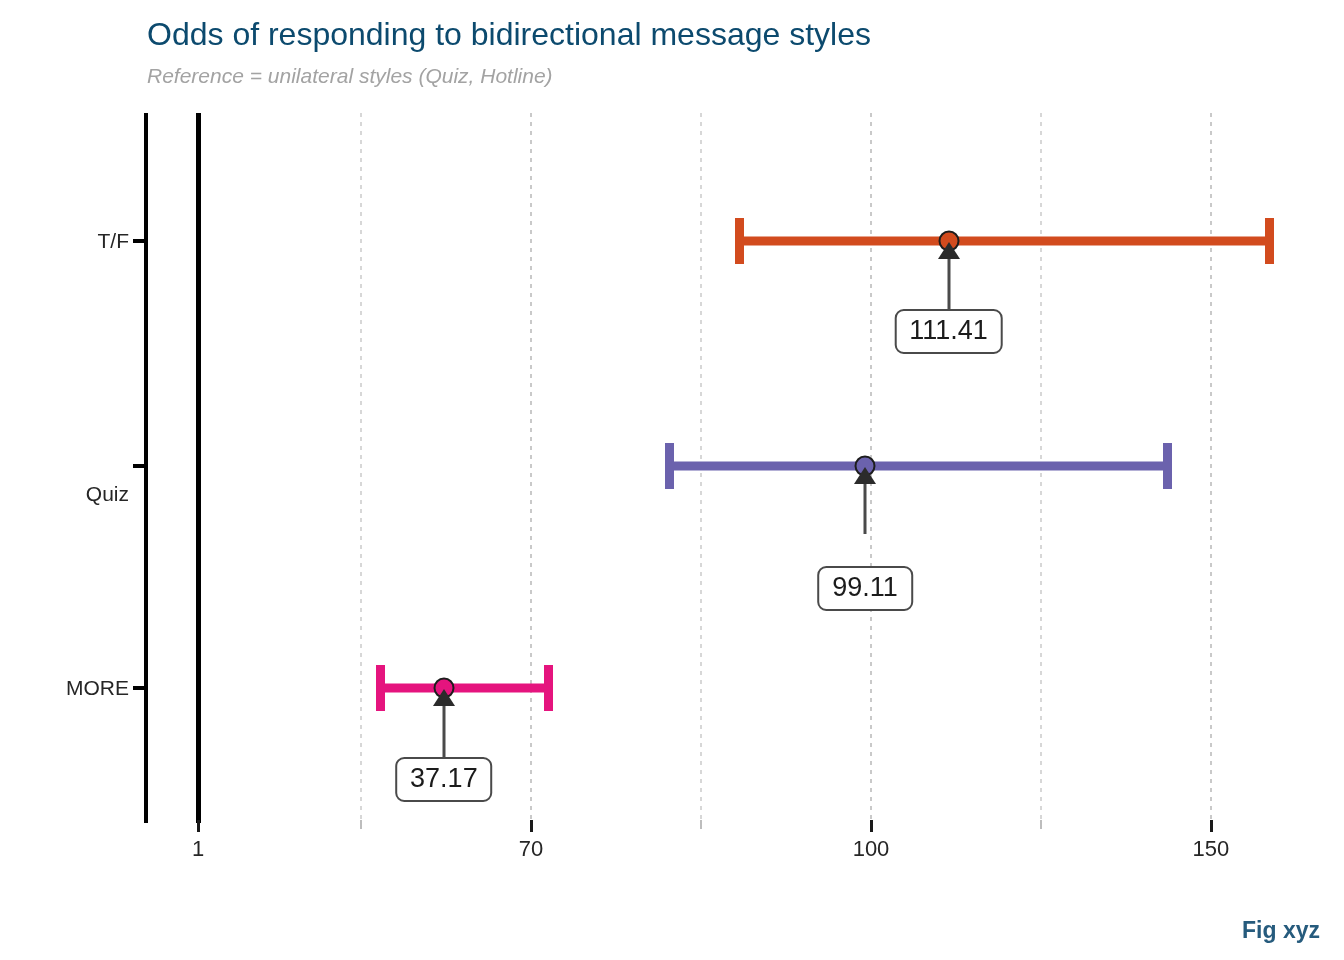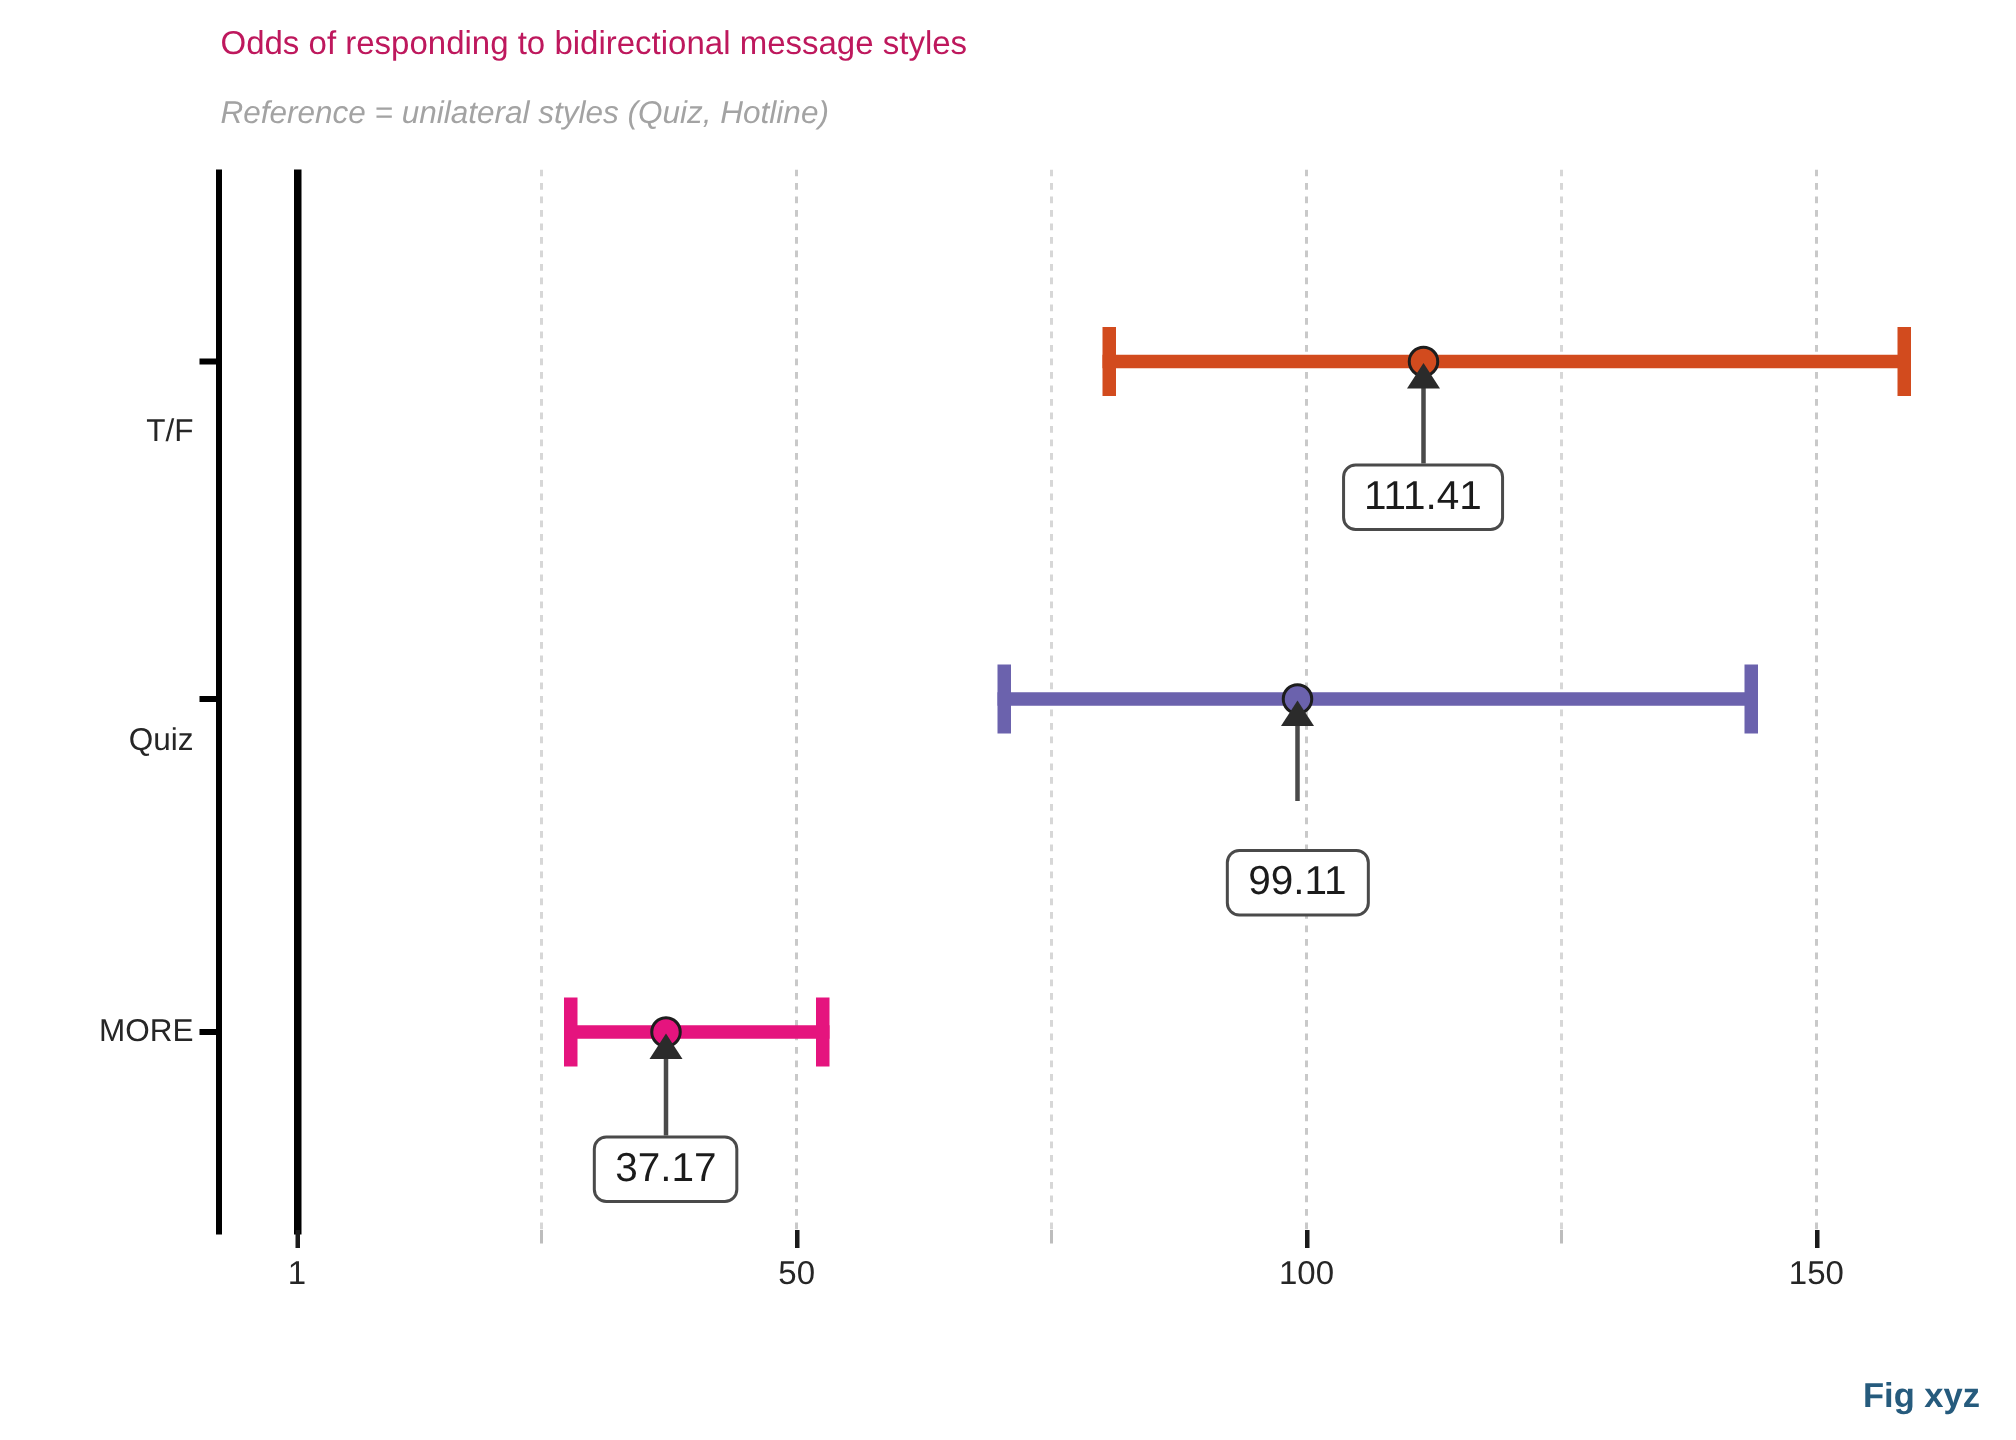--- a/index.html
+++ b/index.html
@@ -12,22 +12,22 @@
     position: relative;
     overflow: hidden;
   }
   #figure {
     position: absolute;
     inset: 0;
   }
   .chart-title {
     position: absolute;
     left: 147px; top: 16px;
-    font-size: 22px;
-    color: #be185d;
+    font-size: 32px;
+    color: #0c4a6e;
     white-space: nowrap;
   }
   .chart-subtitle {
     position: absolute;
     left: 147px; top: 64px;
     font-size: 21px;
     font-style: italic;
     color: #a3a3a3;
     white-space: nowrap;
   }
@@ -160,32 +160,32 @@
   <div class="panel" id="plot-panel">
       <div class="gridline minor" style="left: 360.152px;"></div>
       <div class="gridline minor" style="left: 700.051px;"></div>
       <div class="gridline minor" style="left: 1039.95px;"></div>
       <div class="gridline major" style="left: 530.101px;"></div>
       <div class="gridline major" style="left: 870px;"></div>
       <div class="gridline major" style="left: 1209.9px;"></div>
       <div class="y-axis-line"></div>
       <div class="ref-line" style="left: 196px;"></div>
       <div class="y-tick" style="top: 239px;"></div>
-      <div class="y-tick-label" style="top: 241px; margin-top: 47px;">T/F</div>
+      <div class="y-tick-label" style="top: 241px;">T/F</div>
       <div class="y-tick" style="top: 464px;"></div>
       <div class="y-tick-label" style="top: 466px; margin-top: 28px;">Quiz</div>
       <div class="y-tick" style="top: 686px;"></div>
       <div class="y-tick-label" style="top: 688px;">MORE</div>
       <div class="x-tick minor" style="left: 360.152px;"></div>
       <div class="x-tick minor" style="left: 700.051px;"></div>
       <div class="x-tick minor" style="left: 1039.95px;"></div>
       <div class="x-tick" style="left: 197px;"></div>
       <div class="x-tick-label" style="left: 198px;">1</div>
       <div class="x-tick" style="left: 530.101px;"></div>
-      <div class="x-tick-label" style="left: 531.101px;">50</div>
+      <div class="x-tick-label" style="left: 531.101px;">70</div>
       <div class="x-tick" style="left: 870px;"></div>
       <div class="x-tick-label" style="left: 871px;">100</div>
       <div class="x-tick" style="left: 1209.9px;"></div>
       <div class="x-tick-label" style="left: 1210.9px; text-align: center;">150</div>
       <div class="errbar" style="left: 735.04px; top: 241px; width: 539.08px; background: rgb(210, 75, 30);"></div>
       <div class="errcap" style="left: 735.04px; top: 241px; background: rgb(210, 75, 30);"></div>
       <div class="errcap" style="left: 1265.12px; top: 241px; background: rgb(210, 75, 30);"></div>
       <div class="point" style="left: 948.565px; top: 241px; background: rgb(210, 75, 30);"></div>
       <div class="callout" style="left: 948.565px; top: 309px;">111.41</div>
       <div class="leader" style="left: 948.565px; top: 245px; height: 64px;"></div>

